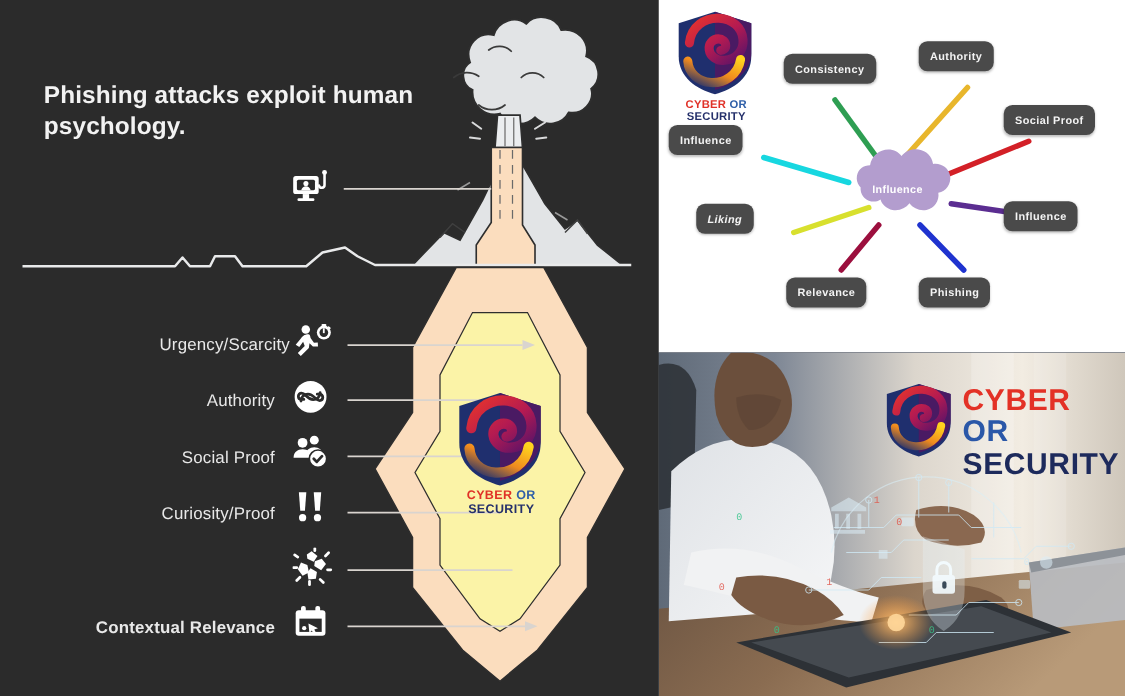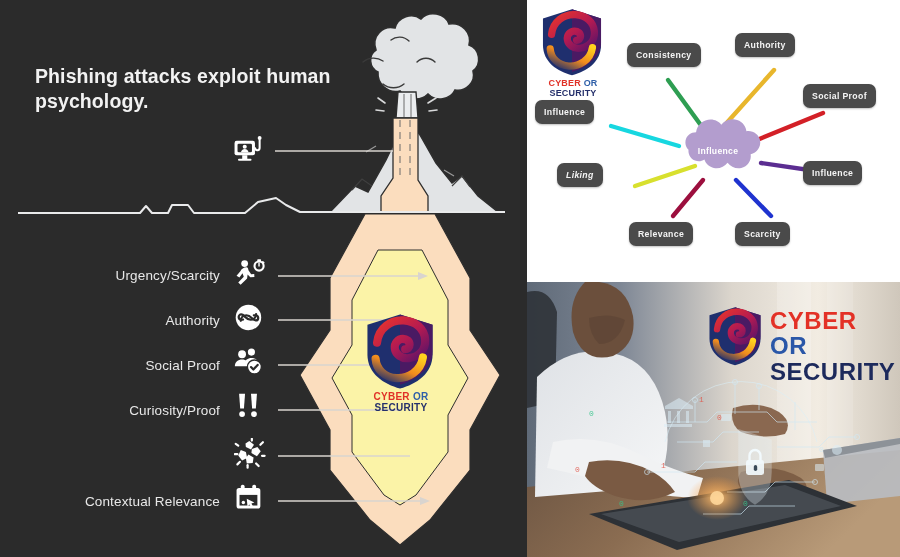--- a/index.html
+++ b/index.html
@@ -116,21 +116,21 @@
         <rect x="6.5" y="11.5" width="17" height="10" rx="1.5" fill="#2b2b2b"></rect>
         <circle cx="15" cy="15" r="2.4" fill="#fff"></circle>
         <path d="M10.5 21.5c.8-2.6 2.5-3.8 4.5-3.8s3.7 1.2 4.5 3.8z" fill="#fff"></path>
         <rect x="12" y="25" width="6" height="5" fill="#fff"></rect>
         <rect x="7" y="29" width="16" height="2.6" rx="1.3" fill="#fff"></rect>
         <path d="M32.5 6.5v10c0 3.2-4.5 3.6-5.2.4" stroke="#fff" stroke-width="2.4" fill="none" stroke-linecap="round"></path>
         <circle cx="32.5" cy="4.6" r="2.3" fill="#fff"></circle>
       </svg>
     </div>
 
-    <div class="row-label" style="left:20px;top:268px;width:200px;">Urgency/Scarcity</div>
+    <div class="row-label" style="left:32px;top:268px;width:200px;">Urgency/Scarcity</div>
     <div class="row-icon" style="left:234px;top:258px;">
       <svg viewBox="0 0 40 40" fill="#fff">
         <circle cx="12.5" cy="6.5" r="4"></circle>
         <path d="M15 11c-4 0-6 2-7.5 4.6L3 21l3.4 2 3.6-5 1.5 4-6.5 6.8 2.8 2.8 7.6-7.6.6-4.5 3.2 3.2 4.8-.2-.2-3.6-3.6.2-3.2-4.6C16.6 12 16 11 15 11z"></path>
         <circle cx="29.5" cy="9.5" r="6.6" fill="#fff"></circle>
         <circle cx="29.5" cy="9.5" r="4.1" fill="#2b2b2b"></circle>
         <rect x="27.3" y="1.4" width="4.6" height="2.3" rx="1"></rect>
         <rect x="28.6" y="5.4" width="1.7" height="4.6" fill="#fff"></rect>
         <rect x="33.8" y="3.2" width="3.2" height="1.9" rx=".8" transform="rotate(40 33.8 3.2)"></rect>
       </svg>
@@ -180,21 +180,21 @@
           <line x1="7" y1="28" x2="4" y2="31"></line>
             <line x1="16" y1="32" x2="16" y2="35"></line>
           <line x1="26" y1="30" x2="29" y2="33"></line>
             <line x1="33" y1="21" x2="36" y2="21"></line>
           <line x1="31" y1="8" x2="34" y2="5"></line>
             <line x1="21" y1="3" x2="21" y2="1"></line>
         </g>
       </svg>
     </div>
 
-    <div class="row-label" style="left:20px;top:494px;width:200px;">Contextual Relevance</div>
+    <div class="row-label" style="left:20px;top:494px;width:200px;font-weight:bold;">Contextual Relevance</div>
     <div class="row-icon" style="left:234px;top:483px;">
       <svg viewBox="0 0 40 40">
         <rect x="3" y="6" width="28" height="24" rx="3" fill="#fff"></rect>
         <rect x="6.5" y="14" width="21" height="12.5" fill="#2b2b2b"></rect>
         <rect x="8" y="2" width="4.5" height="7" rx="2" fill="#fff"></rect>
         <rect x="21.5" y="2" width="4.5" height="7" rx="2" fill="#fff"></rect>
         <circle cx="11" cy="23" r="2" fill="#fff"></circle>
         <path d="M15 18.5l9 4.5-3.5 1.2 1.6 3-2.3 1-1.6-3-2.3 2.4z" fill="#fff"></path>
       </svg>
     </div>
@@ -243,21 +243,21 @@
         <path d="M168 150c-6-1-10-6-9-12 1-5 5-8 10-8 1-7 7-12 14-12 4 0 8 2 10 5 3-4 8-6 13-5 6 1 10 5 11 11 6-1 12 3 13 9s-3 12-9 13c1 6-3 12-9 13-5 1-10-1-13-5-3 4-8 6-13 5-4-1-8-4-9-8-3 2-6 2-9 1-5-2-7-7-6-12z" fill="#b39dce" transform="translate(0,2) scale(1.05) translate(-8,-6)"></path>
       </g>
     </svg>
 
     <div id="influence-label" style="left:152px;top:146px;width:78px;position:absolute;">Influence</div>
 
     <div class="mm-box" style="left:100px;top:43px;">Consistency</div>
     <div class="mm-box" style="left:208px;top:33px;">Authority</div>
     <div class="mm-box" style="left:276px;top:84px;">Social Proof</div>
     <div class="mm-box" style="left:276px;top:161px;">Influence</div>
-    <div class="mm-box" style="left:208px;top:222px;">Scarcity</div>
+    <div class="mm-box" style="left:208px;top:222px;">Phishing</div>
     <div class="mm-box" style="left:102px;top:222px;">Relevance</div>
     <div class="mm-box" style="left:30px;top:163px;font-style:italic;">Liking</div>
     <div class="mm-box" style="left:8px;top:100px;">Influence</div>
   </div>
 
   <div id="mm-logo" class="logo-mark">
     <svg viewBox="0 0 100 104">
       <defs>
         <linearGradient id="mg1" x1="0" y1="0" x2="1" y2="1">
           <stop offset="0" stop-color="#e8342b"></stop>

